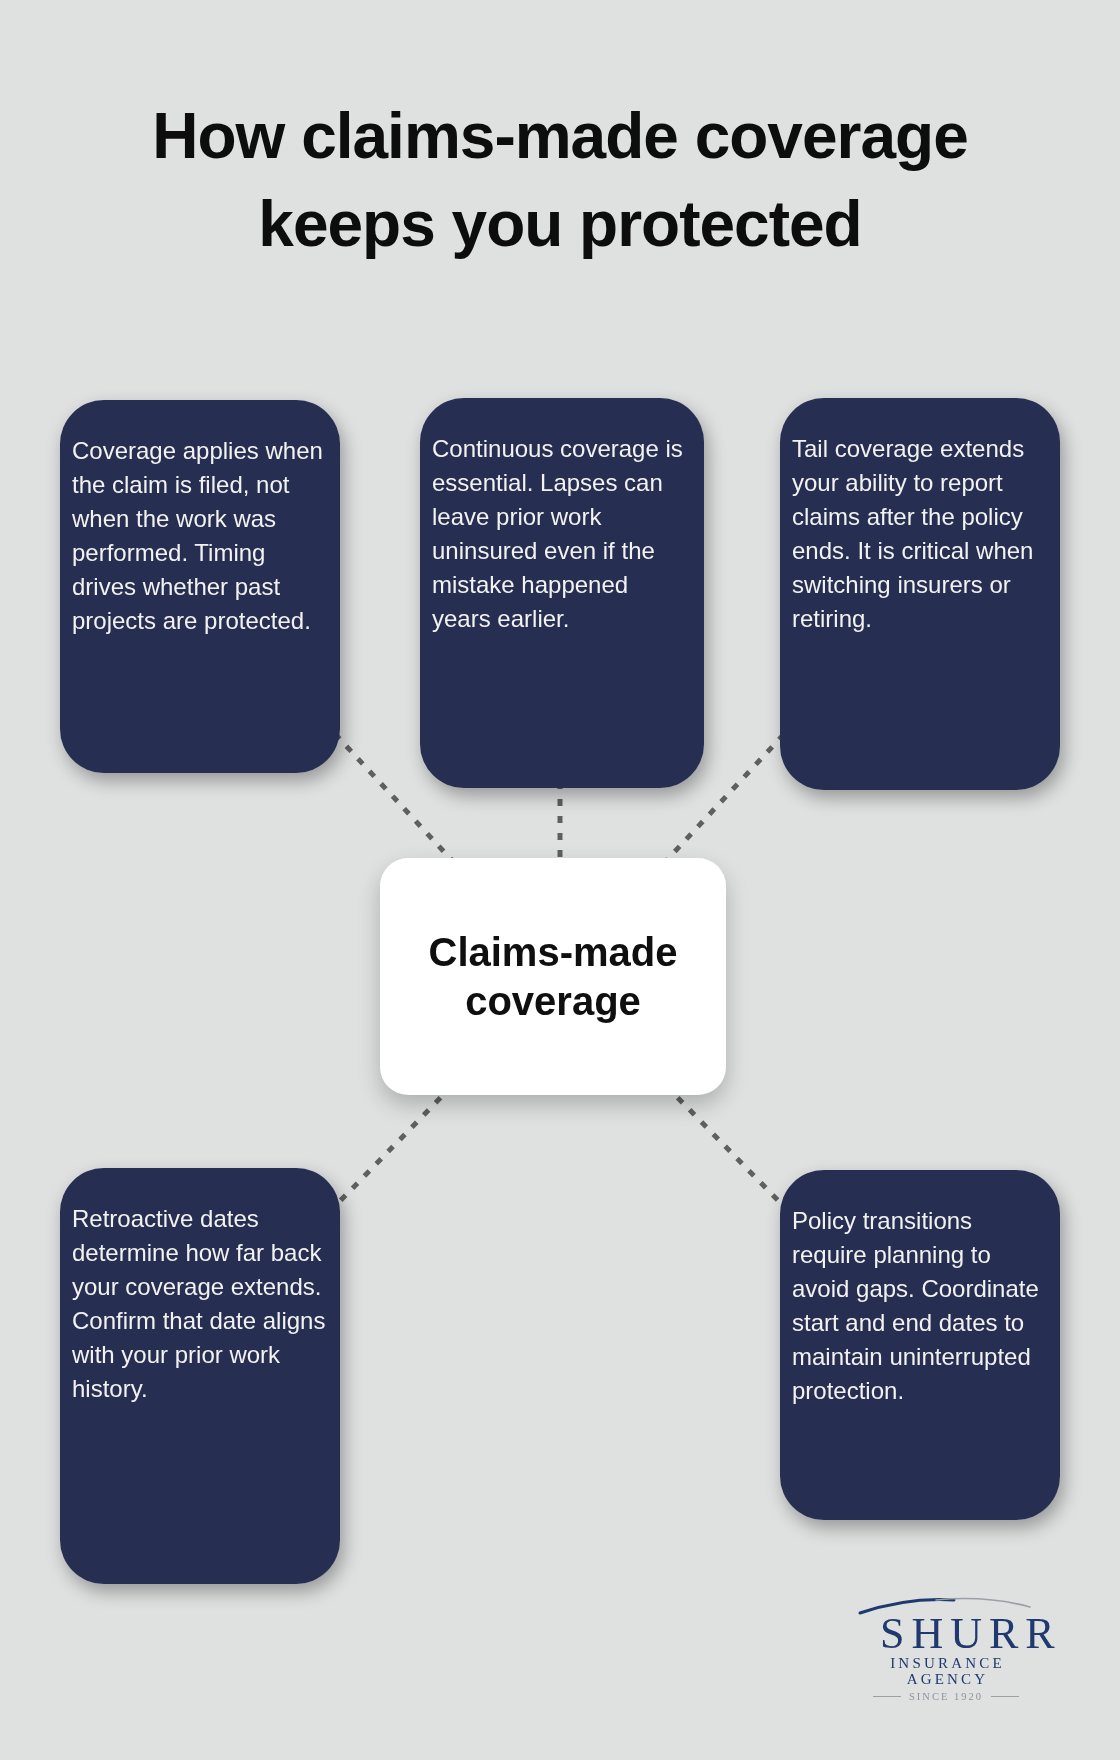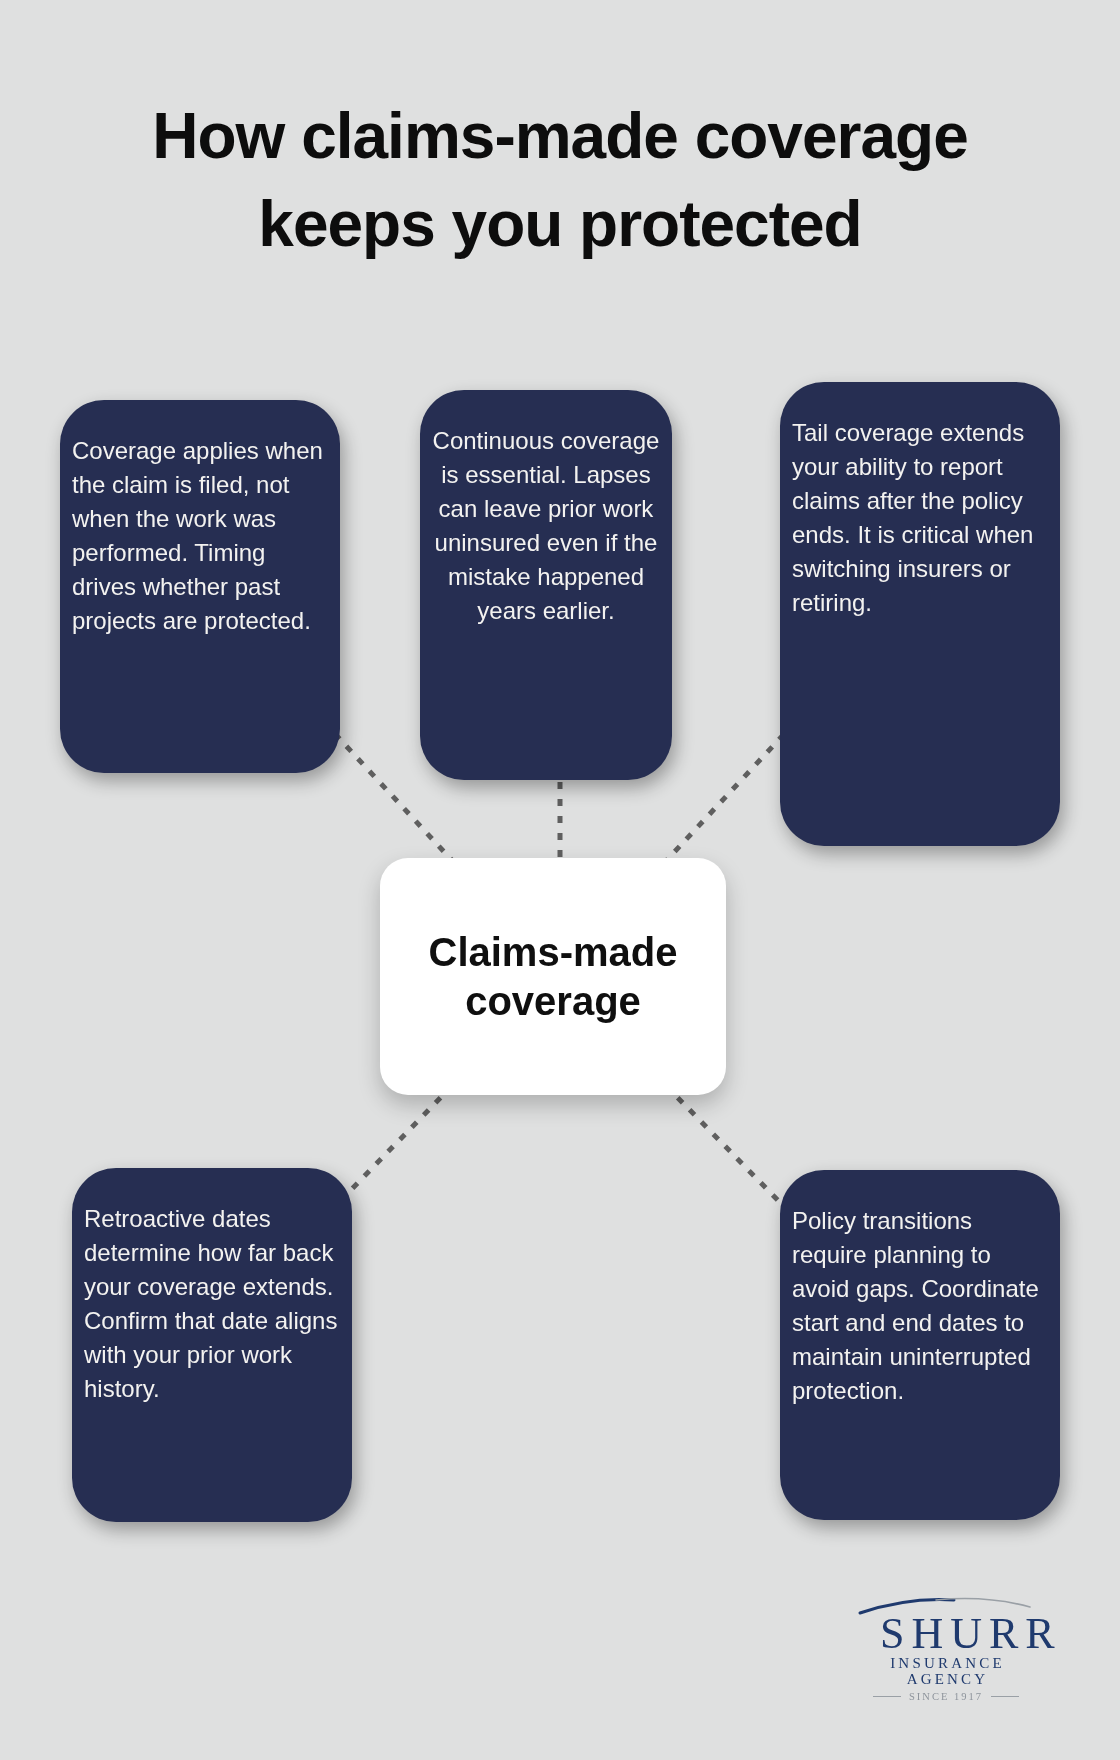--- a/index.html
+++ b/index.html
@@ -37,23 +37,23 @@
     position: absolute;
     background: #262e52;
     border-radius: 44px;
     color: #f3f2f0;
     font-size: 24px;
     line-height: 34px;
     padding: 34px 12px;
     box-shadow: 4px 8px 18px rgba(0,0,0,0.32);
   }
   .node-1 { left: 60px;  top: 400px;  width: 280px; height: 373px; }
-  .node-2 { left: 420px; top: 390px;  width: 252px; height: 390px; text-align: center; }
-  .node-3 { left: 780px; top: 382px;  width: 280px; height: 464px; }
-  .node-4 { left: 72px;  top: 1168px; width: 280px; height: 354px; }
+  .node-2 { left: 420px; top: 398px;  width: 284px; height: 390px; }
+  .node-3 { left: 780px; top: 398px;  width: 280px; height: 392px; }
+  .node-4 { left: 60px;  top: 1168px; width: 280px; height: 416px; }
   .node-5 { left: 780px; top: 1170px; width: 280px; height: 350px; }
 
   
   .hub {
     position: absolute;
     left: 380px; top: 858px;
     width: 346px; height: 237px;
     background: #ffffff;
     border-radius: 28px;
     box-shadow: 0 10px 22px rgba(0,0,0,0.22);
@@ -153,16 +153,16 @@
 
 <div class="logo">
   <svg class="logo-swoosh" width="176" height="24" viewBox="0 0 176 24" xmlns="http://www.w3.org/2000/svg">
     <path d="M 2 20 Q 50 4 96 7" fill="none" stroke="#1f3a6e" stroke-width="3" stroke-linecap="round"></path>
     <path d="M 78 7 Q 128 2 172 14" fill="none" stroke="#9aa0a6" stroke-width="1.6" stroke-linecap="round"></path>
   </svg>
   <div class="logo-name">SHURR</div>
   <div class="logo-tagline">INSURANCE AGENCY</div>
   <div class="logo-since">
     <span class="rule"></span>
-    <span class="since-text">SINCE 1917</span>
+    <span class="since-text">SINCE 1920</span>
     <span class="rule"></span>
   </div>
 </div>
 
 </body></html>

